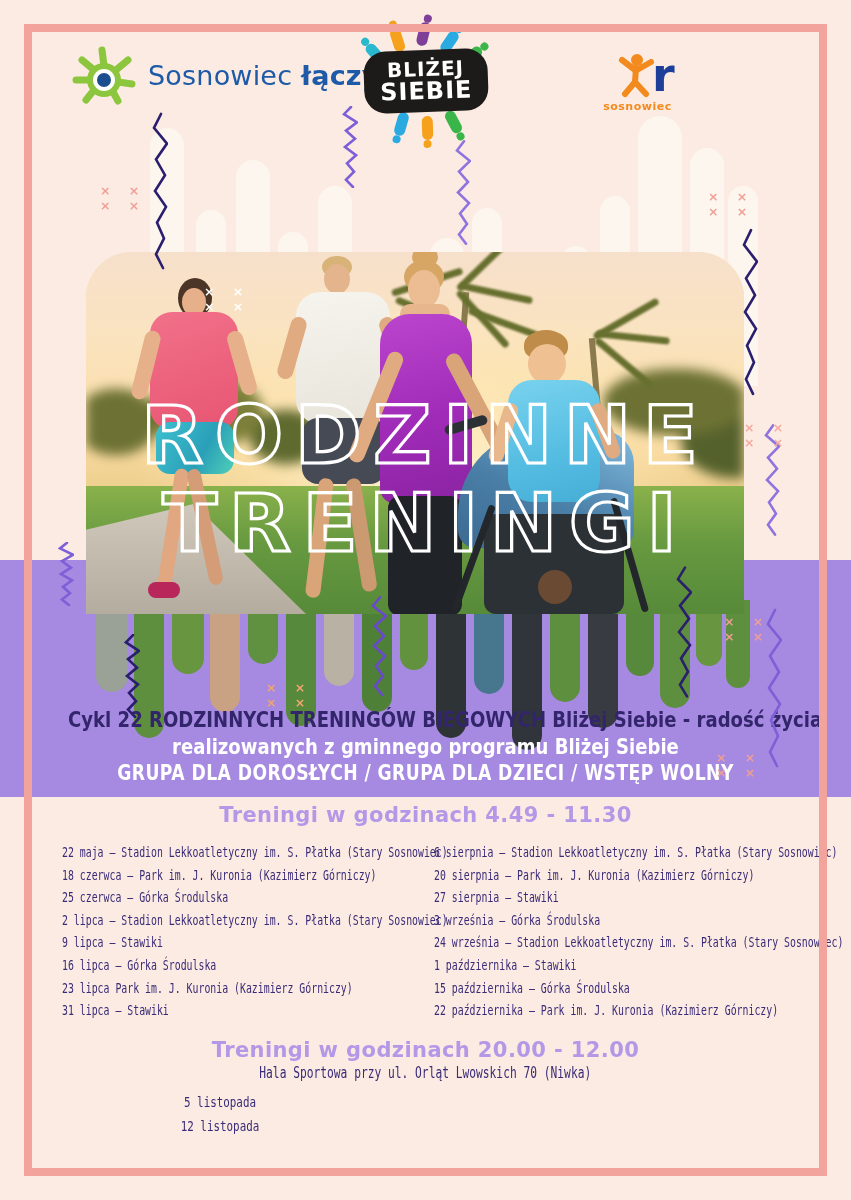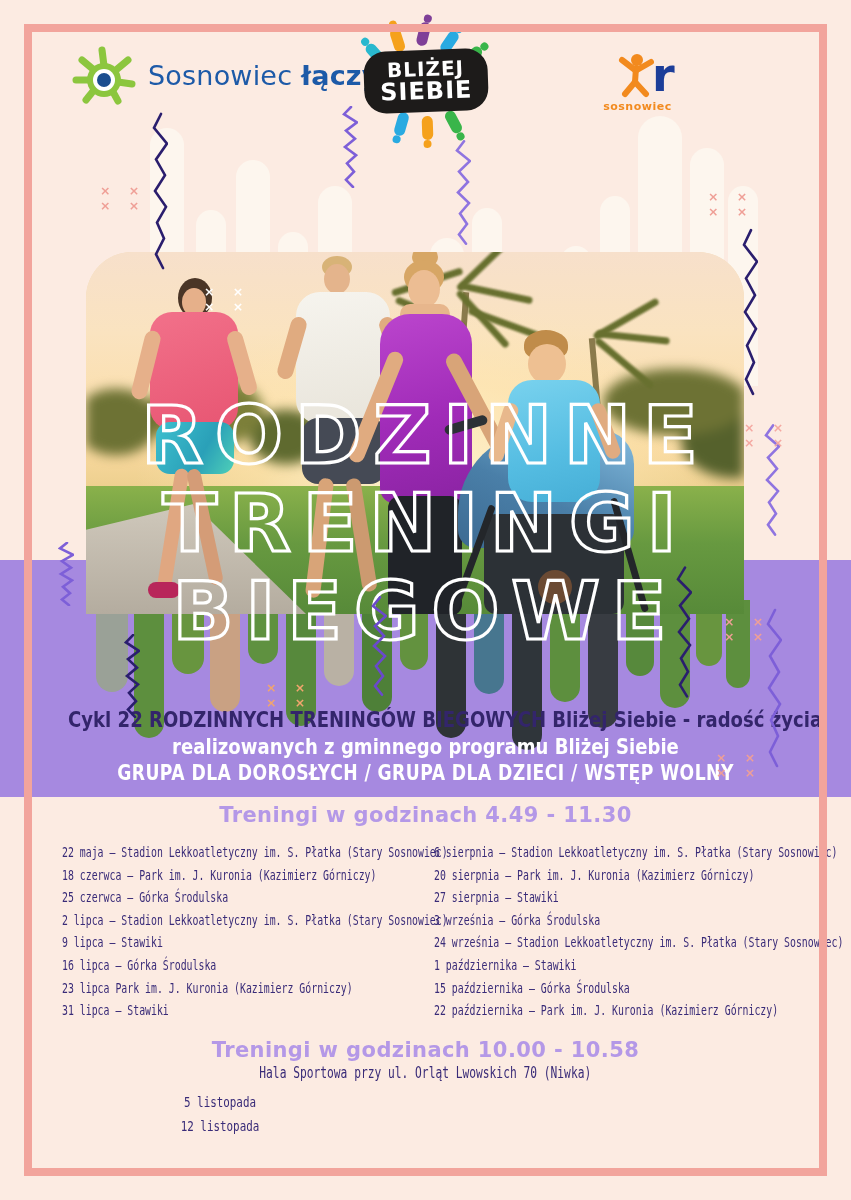--- a/index.html
+++ b/index.html
@@ -202,21 +202,20 @@
       <div class="pp" style="left:442px;top:92px;width:38px;height:40px;border-radius:50%;background:#eec092;"></div>
       <div class="pp" style="left:422px;top:128px;width:92px;height:122px;border-radius:24px;background:linear-gradient(165deg,#79d2ee,#55bde2 60%,#46aed6);"></div>
       <div class="pp" style="left:410px;top:150px;width:15px;height:62px;border-radius:8px;background:#e8b88c;transform:rotate(18deg);"></div>
       <div class="pp" style="left:512px;top:150px;width:15px;height:58px;border-radius:8px;background:#e0ab80;transform:rotate(-20deg);"></div>
     </div>
   </div>
 
   <div class="title">
     <div>RODZINNE</div>
     <div>TRENINGI</div>
-    <div>BIEGOWE</div>
   </div>
 
   <div class="intro">
     <div class="l l1">Cykl 22 RODZINNYCH TRENINGÓW BIEGOWYCH Bliżej Siebie - radość życia</div>
     <div class="l l2">realizowanych z gminnego programu Bliżej Siebie</div>
     <div class="l l3">GRUPA DLA DOROSŁYCH / GRUPA DLA DZIECI / WSTĘP WOLNY</div>
   </div>
 
   <div class="h-purple" style="top:803px;">Treningi w godzinach 4.49 - 11.30</div>
   <div class="sched" style="left:62px;width:380px;">
@@ -233,21 +232,21 @@
     <div class="narrow">6 sierpnia – Stadion Lekkoatletyczny im. S. Płatka (Stary Sosnowiec)</div>
     <div class="narrow">20 sierpnia – Park im. J. Kuronia (Kazimierz Górniczy)</div>
     <div class="narrow">27 sierpnia – Stawiki</div>
     <div class="narrow">3 września – Górka Środulska</div>
     <div class="narrow">24 września – Stadion Lekkoatletyczny im. S. Płatka (Stary Sosnowiec)</div>
     <div class="narrow">1 października – Stawiki</div>
     <div class="narrow">15 października – Górka Środulska</div>
     <div class="narrow">22 października – Park im. J. Kuronia (Kazimierz Górniczy)</div>
   </div>
 
-  <div class="h-purple" style="top:1038px;">Treningi w godzinach 10.00 - 10.58</div>
+  <div class="h-purple" style="top:1038px;">Treningi w godzinach 20.00 - 12.00</div>
   <div class="venue">
     <span>Hala Sportowa przy ul. Orląt Lwowskich 70 (Niwka)</span>
   </div>
   <div class="datecol" style="left:150px;width:140px;">
     <div>5 listopada</div>
     <div>12 listopada</div>
   </div>
 
 
   <div class="logo-sos">

